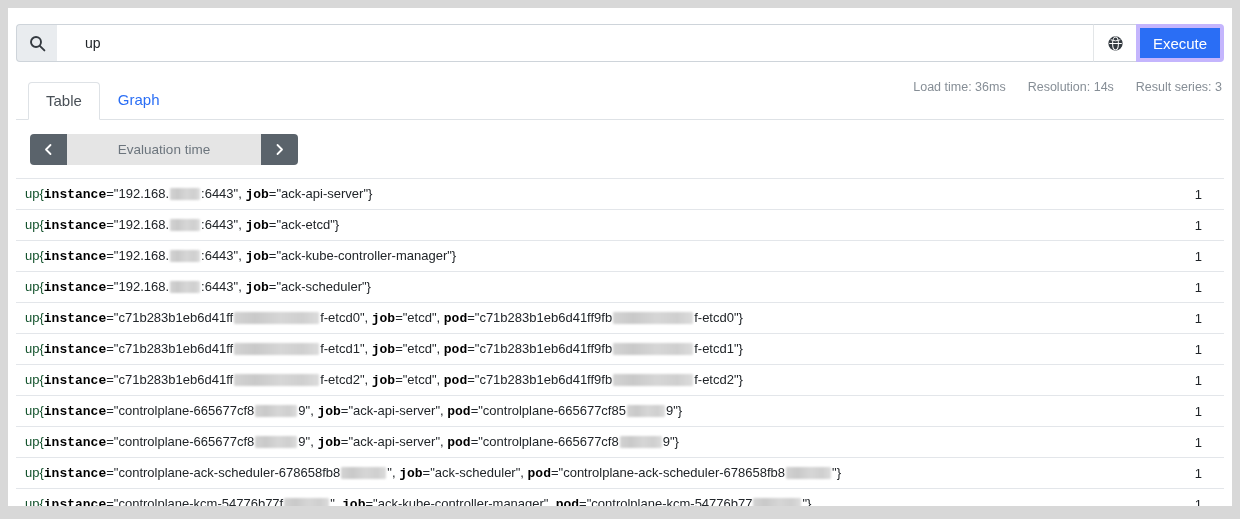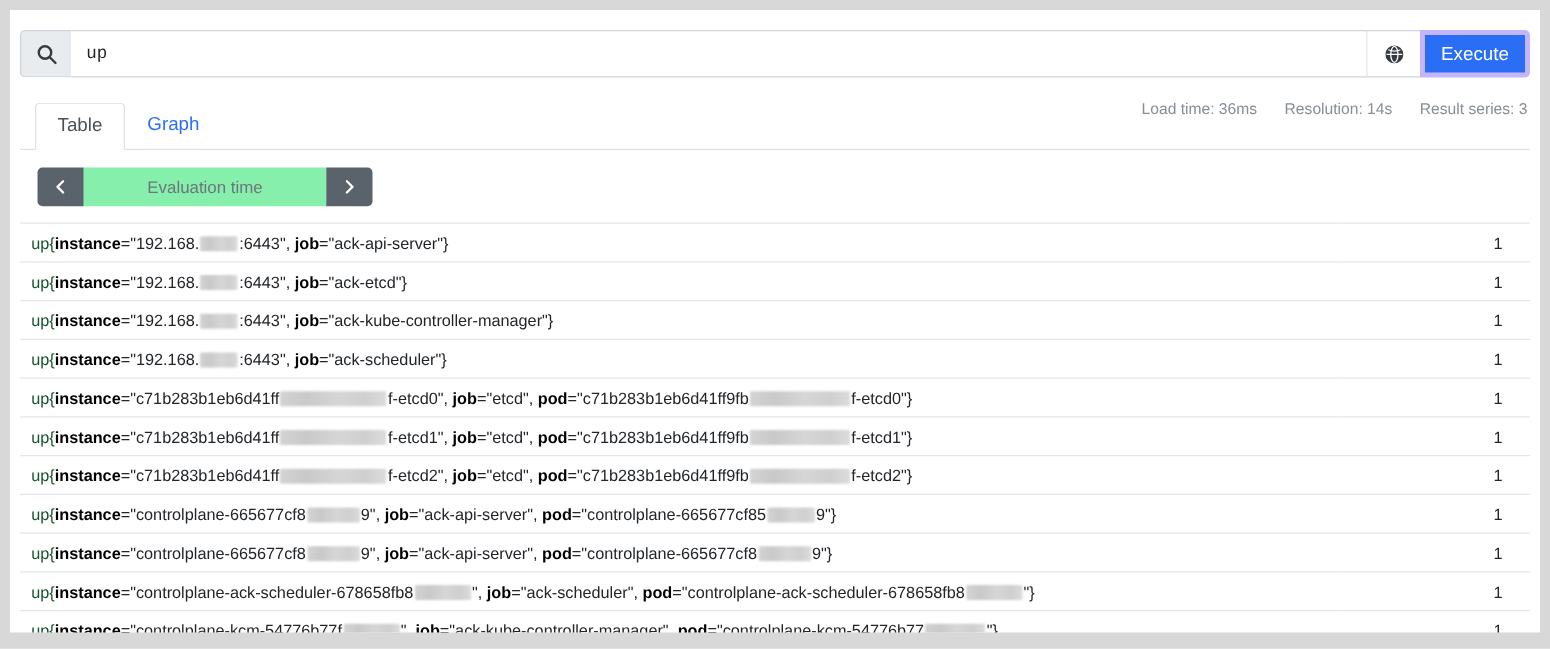--- a/index.html
+++ b/index.html
@@ -43,24 +43,24 @@
     align-items: center;
     justify-content: center;
     color: #343a40;
   }
   .expr-input {
     flex: 1 1 auto;
     border: 1px solid #ced4da;
     border-left: none;
     border-right: none;
     background: #ffffff;
-    font-family: Liberation Mono, monospace;
+    font-family: Liberation Sans, sans-serif;
     font-size: 14px;
     color: #212529;
-    padding: 0 12px;
+    padding: 0 28px;
     outline: none;
     min-width: 0;
   }
   .expr-input::placeholder { color: #adb5bd; }
   .globe-btn {
     width: 42px;
     background: #ffffff;
     border: 1px solid #ced4da;
     border-left: 1px solid #e3e6e8;
     border-right: none;
@@ -149,21 +149,21 @@
     cursor: pointer;
     border: none;
     padding: 0;
     font-family: "Liberation Sans", sans-serif;
   }
   .eval-arrow.left { border-radius: 4px 0 0 4px; }
   .eval-arrow.right { border-radius: 0 4px 4px 0; }
   .eval-input {
     flex: 1 1 auto;
     border: none;
-    background: #86efac;
+    background: #e5e5e5;
     text-align: center;
     font-size: 13.5px;
     color: #6c757d;
     outline: none;
     min-width: 0;
     font-family: "Liberation Sans", sans-serif;
   }
   .eval-input::placeholder { color: #6c757d; }
 
   
@@ -186,21 +186,21 @@
   td.series-cell {
     font-family: "Liberation Sans", sans-serif;
   }
   td.value-cell {
     text-align: right;
     width: 120px;
     padding-right: 22px;
     font-family: "Liberation Sans", sans-serif;
   }
   .metric-name { color: #14532d; text-align: center; }
-  .label-key { font-weight: bold; color: #000000; }
+  .label-key { font-weight: bold; color: #000000; font-family: Liberation Mono, monospace; }
   .label-val { color: #212529; }
   .redact {
     display: inline-block;
     vertical-align: -2px;
     height: 12px;
     border-radius: 1px;
     background: linear-gradient(90deg,#d3d3d3 0%,#c9c9c9 25%,#d6d6d6 55%,#cfcfcf 80%,#dcdcdc 100%);
     filter: blur(0.8px);
     margin: 0 1px;
   }

